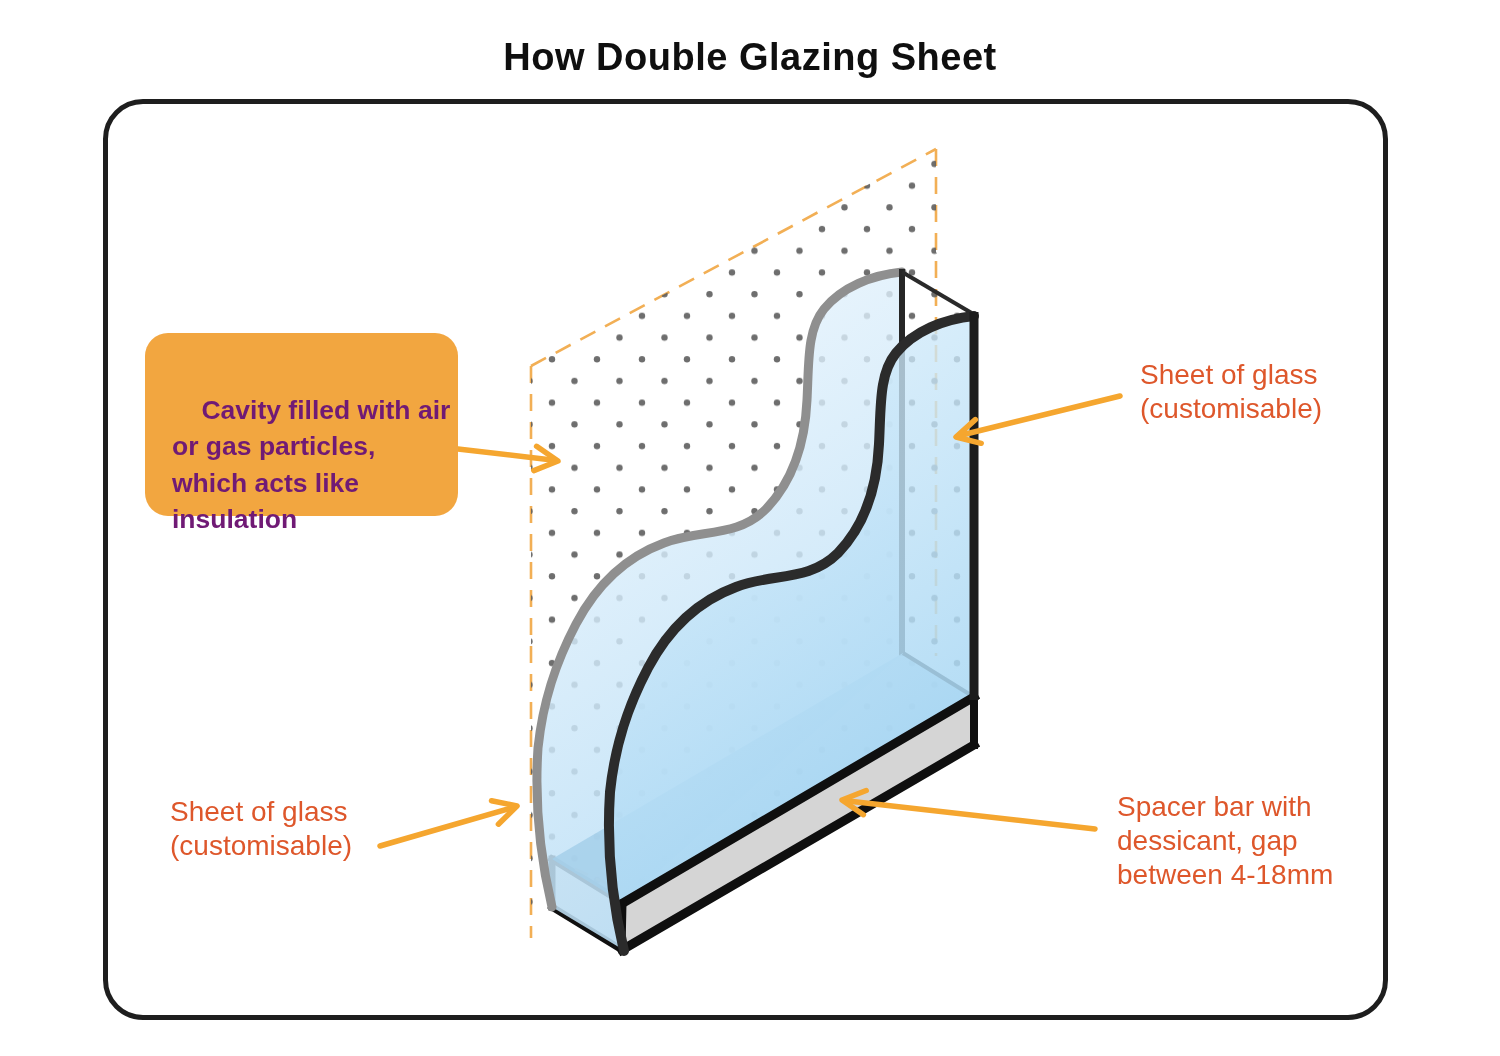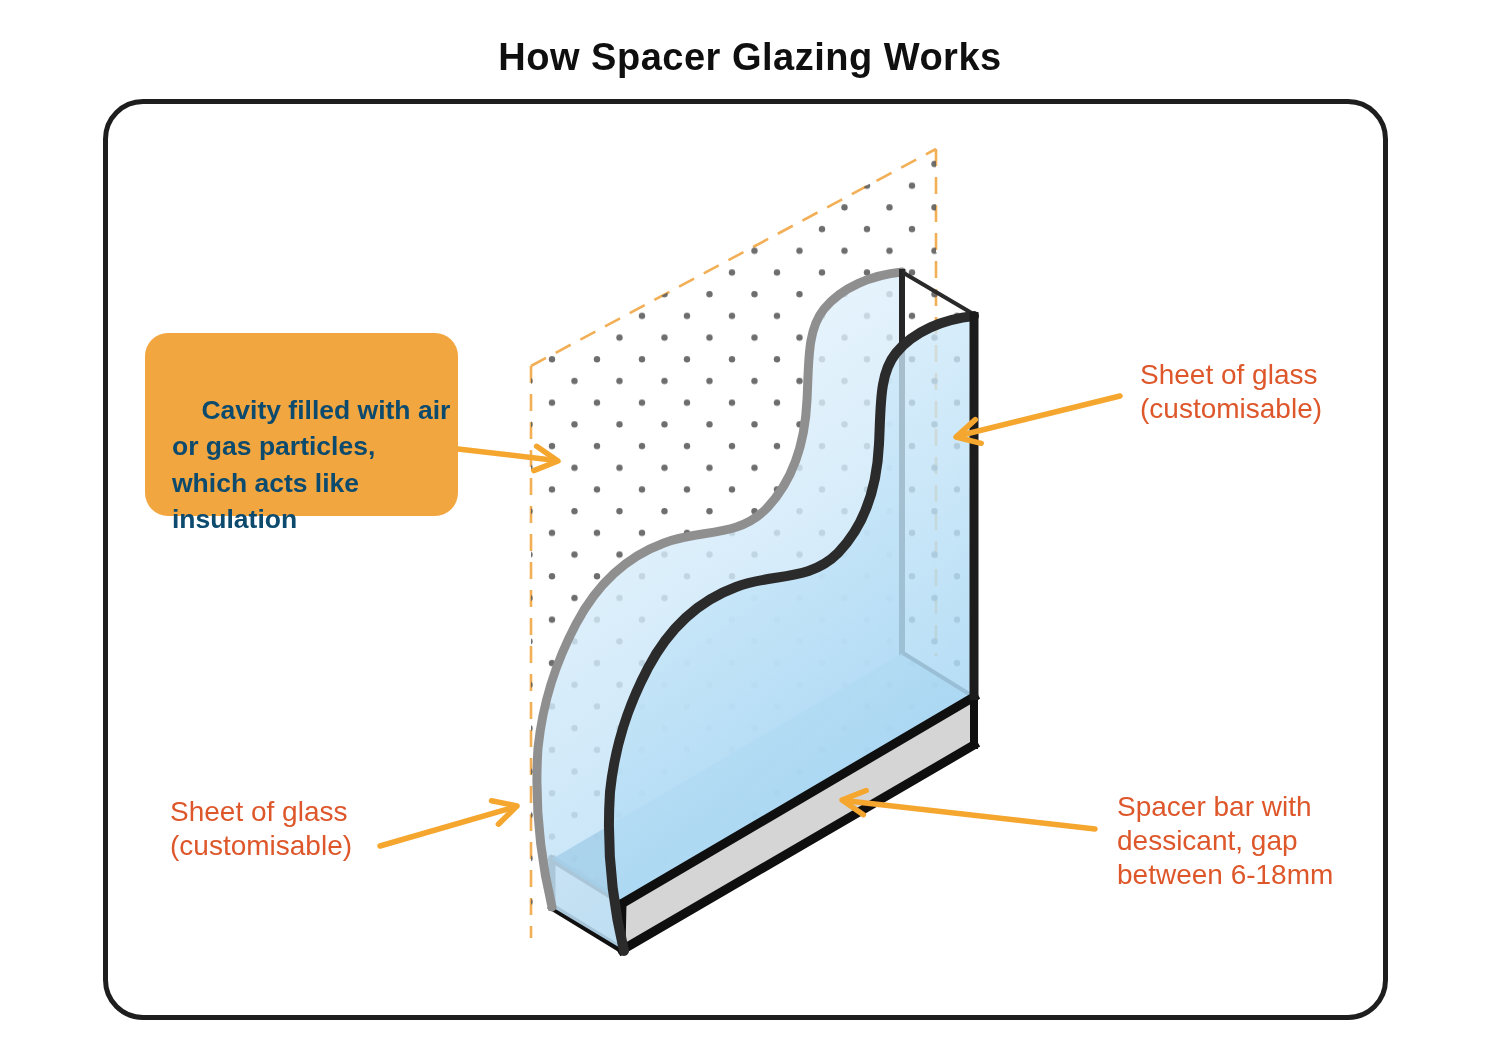--- a/index.html
+++ b/index.html
@@ -12,34 +12,34 @@
   html,body{width:1500px;height:1056px;background:#ffffff;overflow:hidden;
     font-family:"Liberation Sans","DejaVu Sans",sans-serif;}
   .stage{position:relative;width:1500px;height:1056px;}
   .page-title{position:absolute;left:0;top:36px;width:100%;text-align:center;
     font-size:38px;font-weight:bold;letter-spacing:0.5px;color:var(--title-black,#0F0F0F);}
   .card{position:absolute;left:103px;top:99px;width:1285px;height:921px;
     border:5px solid #1E1E1E;border-radius:40px;background:#ffffff;}
   .diagram-svg{position:absolute;left:0;top:0;width:1500px;height:1056px;pointer-events:none;}
   .callout{position:absolute;left:145px;top:333px;width:313px;height:183px;
     background:var(--accent-orange,#F2A640);border-radius:23px;
-    padding:22px 0 0 27px;color:#0c4a6e;font-weight:bold;font-size:26.5px;
+    padding:22px 0 0 27px;color:#701a75;font-weight:bold;font-size:26.5px;
     line-height:36.5px;white-space:pre;}
   .lbl{position:absolute;color:var(--label-red,#DE572B);font-weight:normal;
     font-size:28px;line-height:34px;white-space:pre;}
   .lbl-sheet-right{left:1140px;top:358px;}
   .lbl-sheet-left{left:170px;top:795px;}
   .lbl-spacer{left:1117px;top:790px;}
 </style>
 </head>
 <body>
 
 <div class="stage">
 
-  <div class="page-title">How Spacer Glazing Works</div>
+  <div class="page-title">How Double Glazing Sheet</div>
 
   <div class="card"></div>
 
   <svg class="diagram-svg" viewBox="0 0 1500 1056" xmlns="http://www.w3.org/2000/svg">
     <defs>
       <linearGradient id="backGrad" gradientUnits="userSpaceOnUse" x1="600" y1="300" x2="900" y2="760">
         <stop offset="0" stop-color="#EAF5FD" stop-opacity="0.78"></stop>
         <stop offset="1" stop-color="#BBDFF6" stop-opacity="0.88"></stop>
       </linearGradient>
       <linearGradient id="frontGrad" gradientUnits="userSpaceOnUse" x1="700" y1="340" x2="980" y2="740">
@@ -137,15 +137,15 @@
   </div>
 
   <div class="lbl lbl-sheet-right">Sheet of glass
 (customisable)</div>
 
   <div class="lbl lbl-sheet-left">Sheet of glass
 (customisable)</div>
 
   <div class="lbl lbl-spacer">Spacer bar with
 dessicant, gap
-between 6-18mm</div>
+between 4-18mm</div>
 
 </div>
 
 </body></html>

